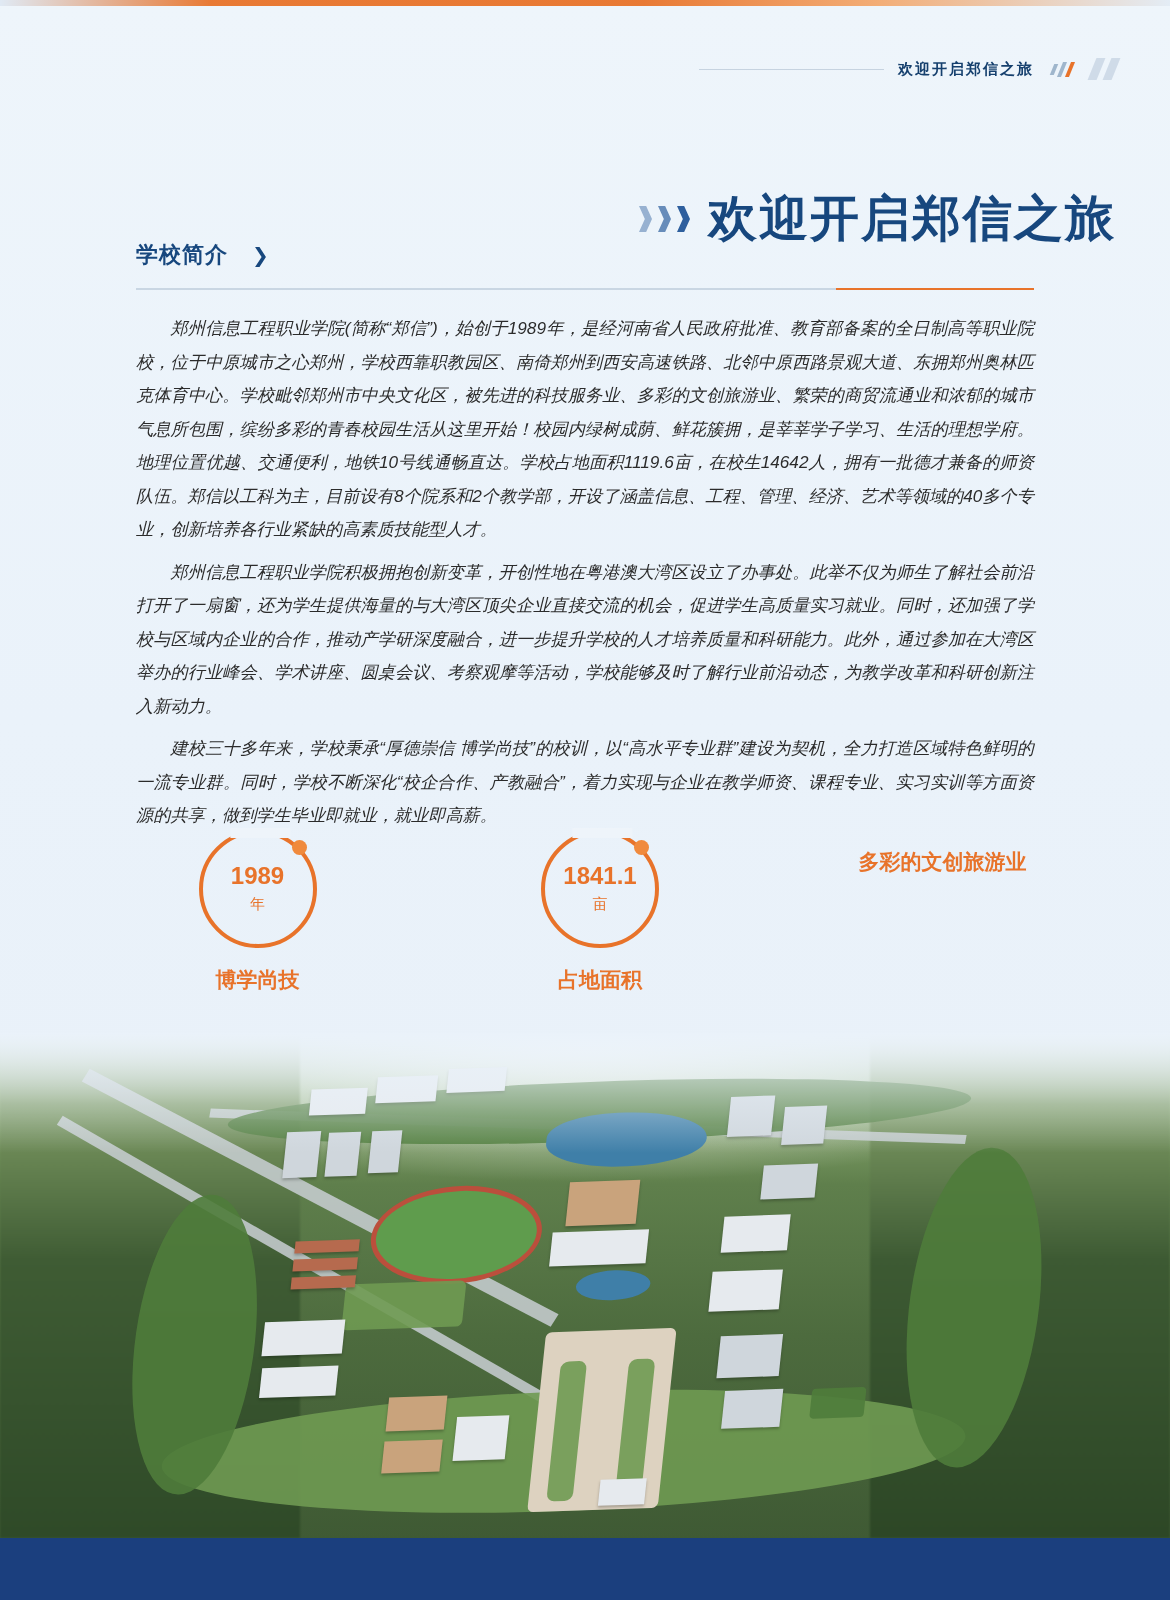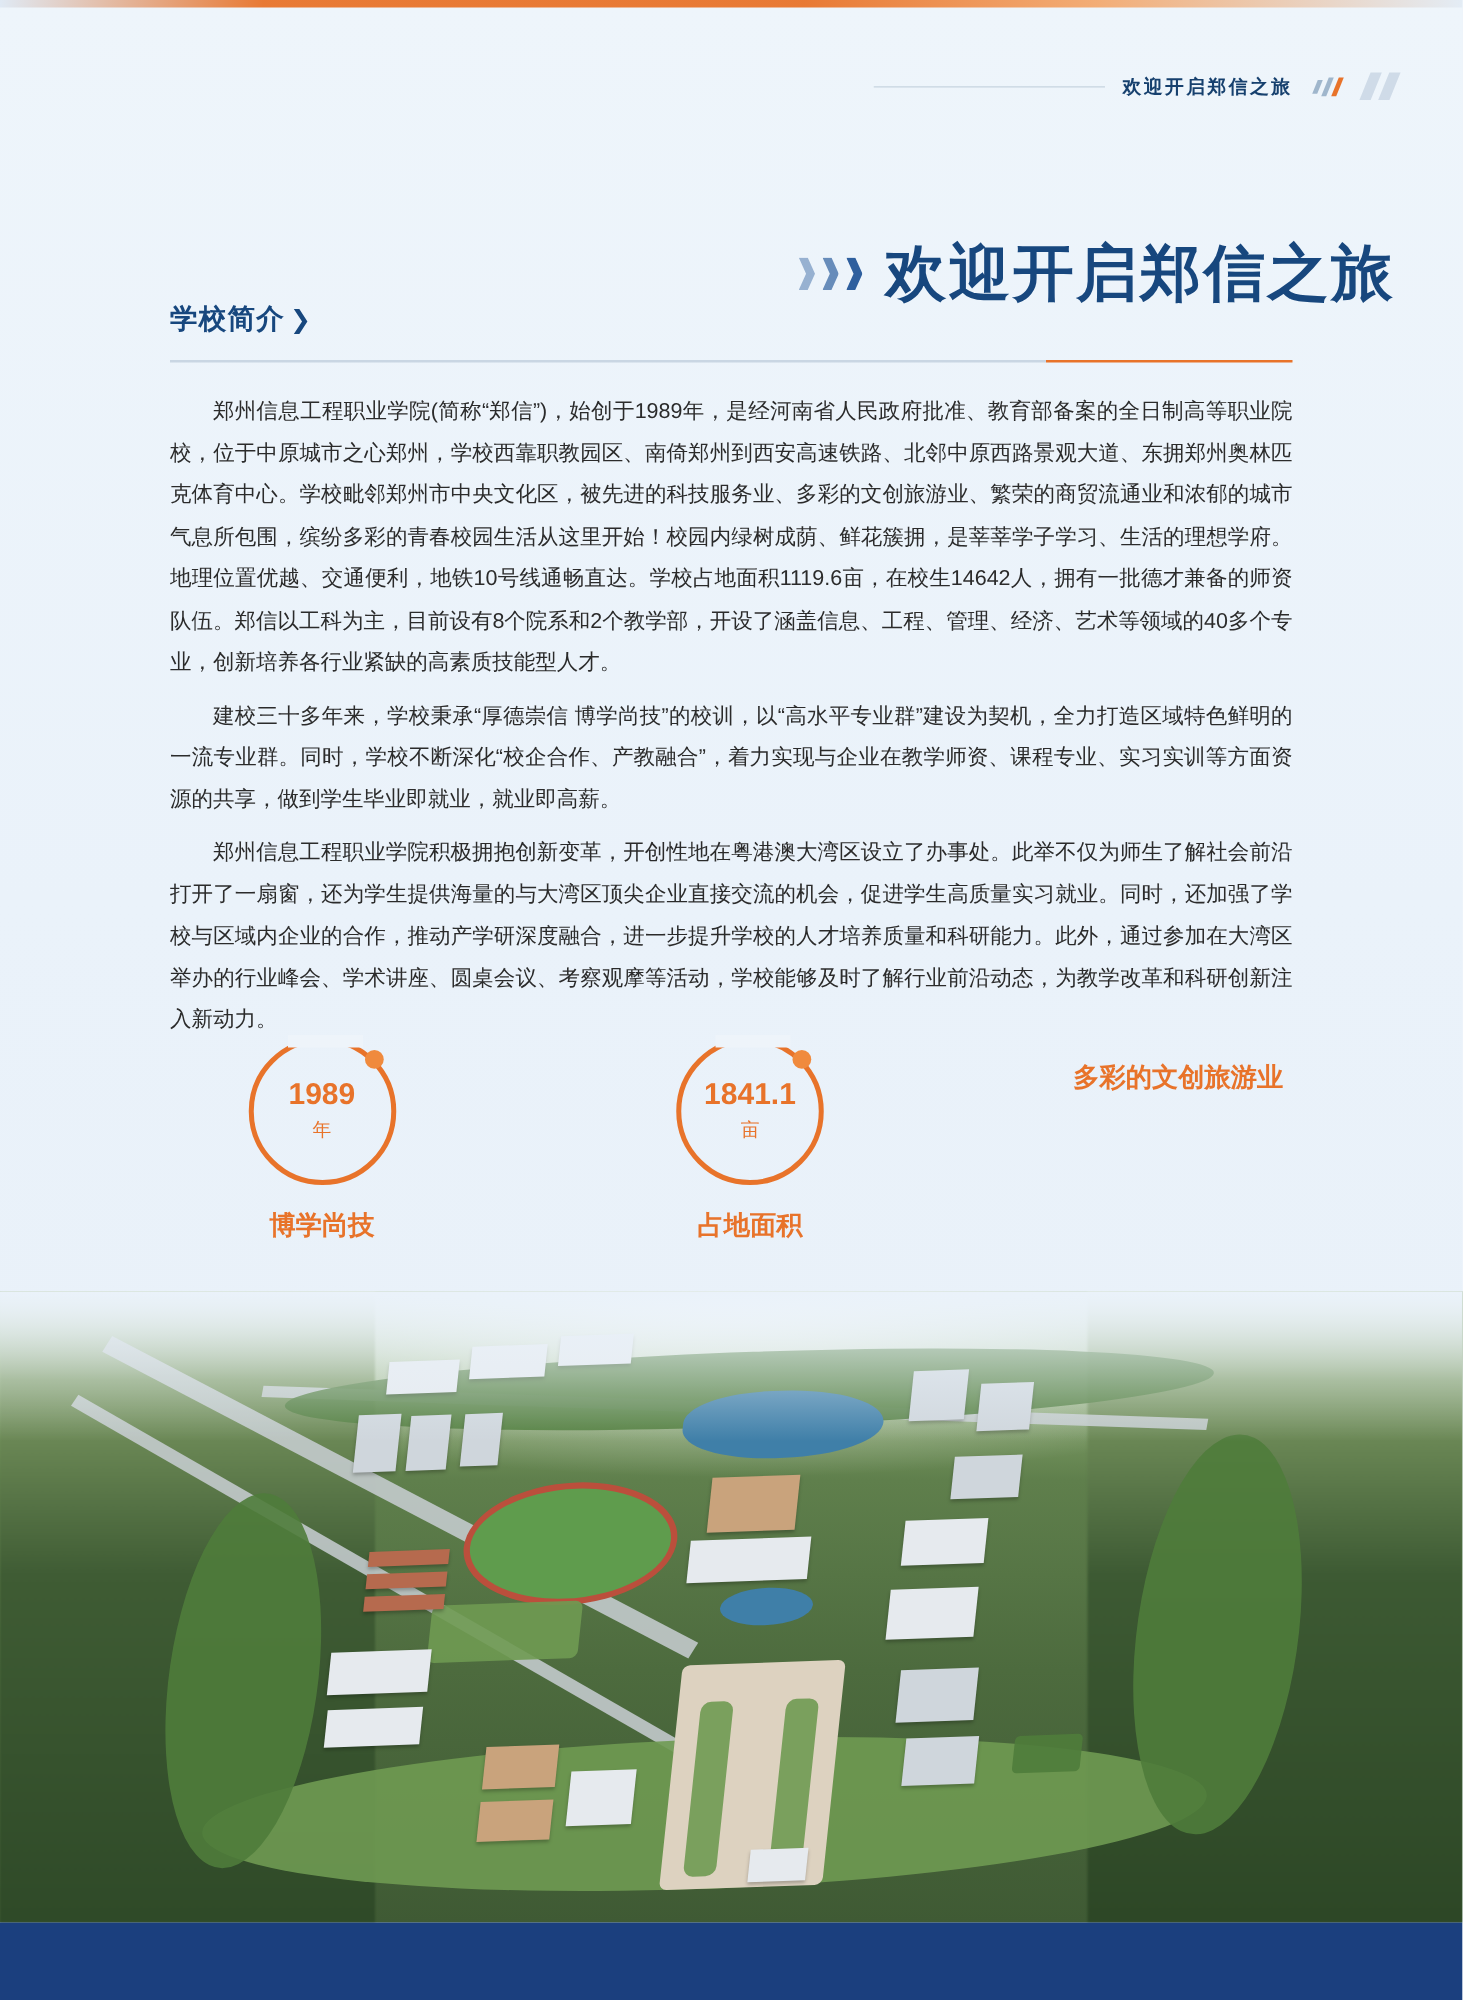--- a/index.html
+++ b/index.html
@@ -49,34 +49,34 @@
   }
   .chev span:nth-child(1){opacity:.45;}
   .chev span:nth-child(2){opacity:.7;}
   .maintitle{
     font-size:49px;font-weight:700;color:#17477e;letter-spacing:2px;
     font-family:"Liberation Sans","DejaVu Sans",sans-serif;
   }
 
   
   .sect{
-    position:absolute;top:240px;left:136px;display:flex;align-items:center;gap:4px;
+    position:absolute;top:240px;left:136px;display:flex;align-items:center;gap:24px;
   }
   .sect .lbl{font-size:22px;font-weight:700;color:#17477e;letter-spacing:1px;}
   .sect .arrow{font-size:20px;color:#17477e;font-weight:400;}
 
   .rule{
     position:absolute;top:288px;left:136px;width:898px;height:2px;
     background:linear-gradient(90deg,#c9d6e3 0%,#c9d6e3 78%,#e8732a 78%,#e8732a 100%);
   }
 
   
   .copy{
     position:absolute;top:312px;left:136px;width:898px;
-    color:#2b2b2b;font-size:17.2px;line-height:33.5px;text-align:justify;
+    color:#2b2b2b;font-size:17.2px;line-height:33.5px;text-align:justify;font-style:italic;
   }
   .copy p{margin:0 0 9px 0;text-indent:2em;}
 
   
   .stats{
     position:absolute;top:830px;left:150px;width:900px;
     display:flex;justify-content:space-between;
   }
   .stat{width:215px;display:flex;flex-direction:column;align-items:center;}
   .ring{
@@ -174,22 +174,22 @@
   </div>
 
   <div class="sect">
     <div class="lbl">学校简介</div>
     <div class="arrow">❯</div>
   </div>
   <div class="rule"></div>
 
   <div class="copy">
     <p>郑州信息工程职业学院(简称“郑信”)，始创于1989年，是经河南省人民政府批准、教育部备案的全日制高等职业院校，位于中原城市之心郑州，学校西靠职教园区、南倚郑州到西安高速铁路、北邻中原西路景观大道、东拥郑州奥林匹克体育中心。学校毗邻郑州市中央文化区，被先进的科技服务业、多彩的文创旅游业、繁荣的商贸流通业和浓郁的城市气息所包围，缤纷多彩的青春校园生活从这里开始！校园内绿树成荫、鲜花簇拥，是莘莘学子学习、生活的理想学府。地理位置优越、交通便利，地铁10号线通畅直达。学校占地面积1119.6亩，在校生14642人，拥有一批德才兼备的师资队伍。郑信以工科为主，目前设有8个院系和2个教学部，开设了涵盖信息、工程、管理、经济、艺术等领域的40多个专业，创新培养各行业紧缺的高素质技能型人才。</p>
+    <p>郑州信息工程职业学院积极拥抱创新变革，开创性地在粤港澳大湾区设立了办事处。此举不仅为师生了解社会前沿打开了一扇窗，还为学生提供海量的与大湾区顶尖企业直接交流的机会，促进学生高质量实习就业。同时，还加强了学校与区域内企业的合作，推动产学研深度融合，进一步提升学校的人才培养质量和科研能力。此外，通过参加在大湾区举办的行业峰会、学术讲座、圆桌会议、考察观摩等活动，学校能够及时了解行业前沿动态，为教学改革和科研创新注入新动力。</p>
     <p>建校三十多年来，学校秉承“厚德崇信 博学尚技”的校训，以“高水平专业群”建设为契机，全力打造区域特色鲜明的一流专业群。同时，学校不断深化“校企合作、产教融合”，着力实现与企业在教学师资、课程专业、实习实训等方面资源的共享，做到学生毕业即就业，就业即高薪。</p>
-    <p>郑州信息工程职业学院积极拥抱创新变革，开创性地在粤港澳大湾区设立了办事处。此举不仅为师生了解社会前沿打开了一扇窗，还为学生提供海量的与大湾区顶尖企业直接交流的机会，促进学生高质量实习就业。同时，还加强了学校与区域内企业的合作，推动产学研深度融合，进一步提升学校的人才培养质量和科研能力。此外，通过参加在大湾区举办的行业峰会、学术讲座、圆桌会议、考察观摩等活动，学校能够及时了解行业前沿动态，为教学改革和科研创新注入新动力。</p>
   </div>
 
   <div class="stats">
     <div class="stat">
       <div class="ring">
         <div class="dot"></div>
         <div class="num">1989</div>
         <div class="unit">年</div>
       </div>
       <div class="caption">博学尚技</div>

